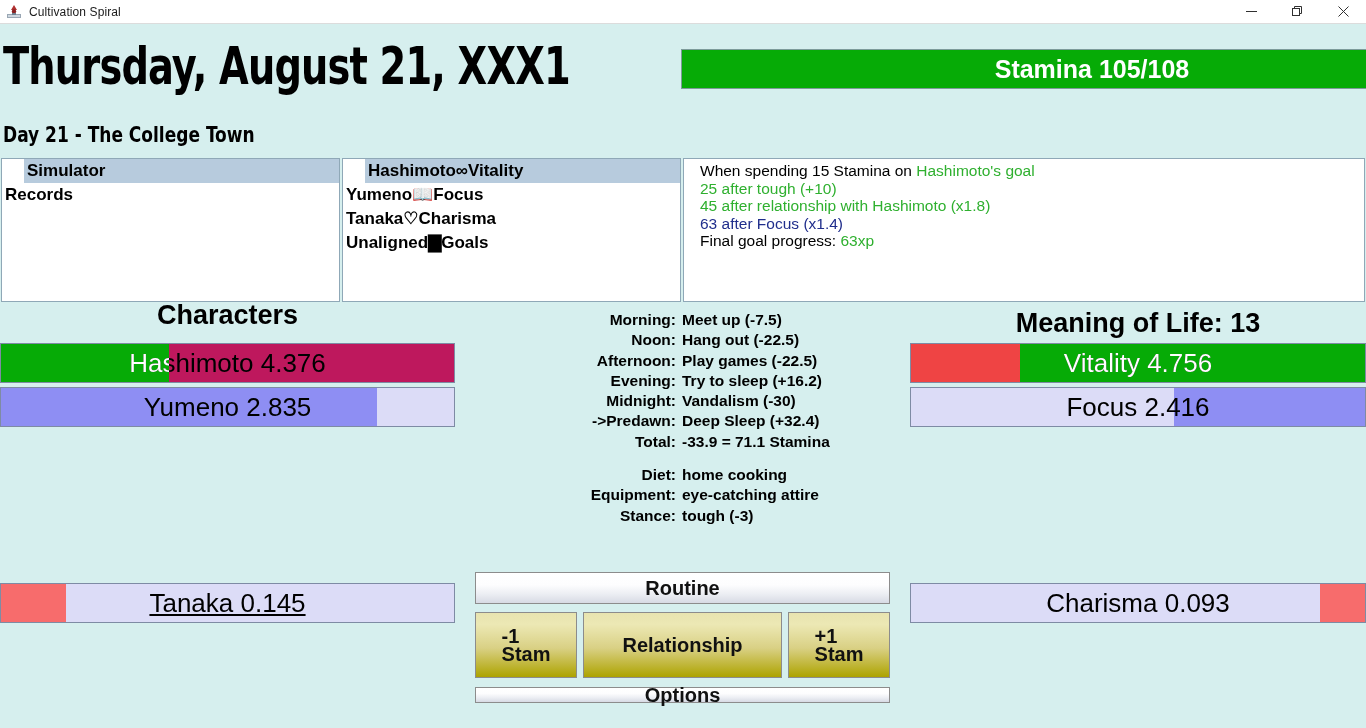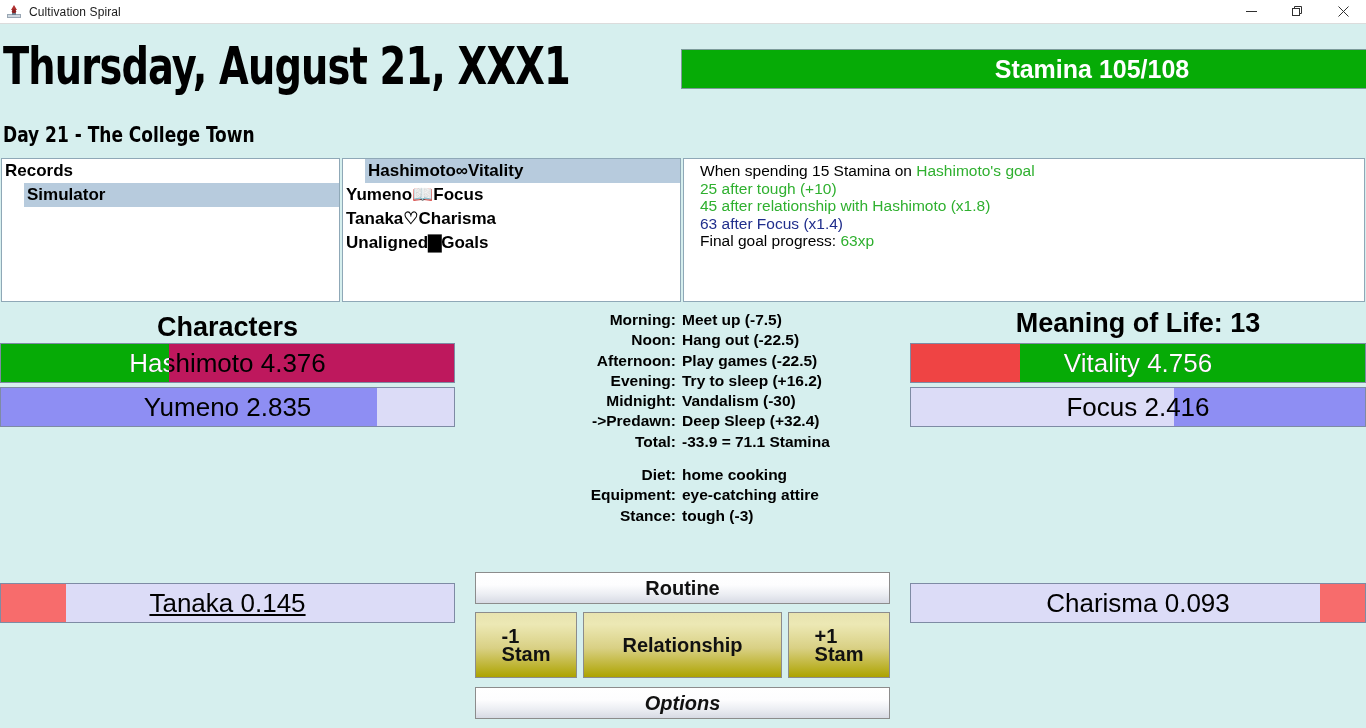--- a/index.html
+++ b/index.html
@@ -152,21 +152,21 @@
 
   
   .col-heading {
     position: absolute;
     font-size: 27px;
     font-weight: bold;
     color: #000;
     text-align: center;
     font-family: "Liberation Sans", sans-serif;
   }
-  #heading-characters { left: 0px;   top: 312px; width: 455px; }
+  #heading-characters { left: 0px;   top: 300px; width: 455px; }
   #heading-meaning    { left: 910px; top: 308px; width: 456px; }
 
   
   .statbar {
     position: absolute;
     height: 40px;
     border: 1px solid #7e8ba4;
     box-sizing: border-box;
     background: #dcdcf7;
     overflow: hidden;
@@ -244,21 +244,21 @@
   .btn.plain {
     background: linear-gradient(to bottom, #ffffff 0%, #fdfdfe 40%, #eceef3 70%, #d7dae4 100%);
   }
   .btn.gold {
     background: linear-gradient(to bottom, #e8e4b0 0%, #ece8b4 18%, #d9d084 55%, #ada300 100%);
   }
   #btn-routine      { left: 475px; top: 572px; width: 415px; height: 32px; }
   #btn-minus-stam   { left: 475px; top: 612px; width: 102px; height: 66px; }
   #btn-relationship { left: 583px; top: 612px; width: 199px; height: 66px; }
   #btn-plus-stam    { left: 788px; top: 612px; width: 102px; height: 66px; }
-  #btn-options      { left: 475px; top: 687px; width: 415px; height: 32px; font-style: italic; }
+  #btn-options      { left: 475px; top: 687px; width: 415px; height: 16px; }
 </style>
 </head>
 <body>
 
 <div class="titlebar">
   <div class="tb-icon">
     <svg width="16" height="16" viewBox="0 0 16 16">
       <rect x="1" y="10" width="14" height="4" fill="#9aa7b4"></rect>
       <rect x="2" y="11" width="12" height="2" fill="#cfd8e0"></rect>
       <path d="M8 1 L11 6 L5 6 Z" fill="#b03030"></path>
@@ -292,22 +292,22 @@
   <div class="date-sub">Day 21 - The College Town</div>
 
   <div class="stamina-wrap">
     <div class="stamina-fill" id="stamina-fill" style="width: 97.2%; background: rgb(6, 171, 6);"></div>
     <div class="stamina-label">Stamina 105/108</div>
   </div>
 </div>
 
 <div class="panels">
   <div class="listbox" id="listbox-left">
+      <div class="lb-item sel">Simulator</div>
       <div class="lb-item">Records</div>
-      <div class="lb-item sel">Simulator</div>
     </div>
   <div class="listbox" id="listbox-mid">
       <div class="lb-item sel">Hashimoto∞Vitality</div>
       <div class="lb-item">Yumeno📖Focus</div>
       <div class="lb-item">Tanaka♡Charisma</div>
       <div class="lb-item">Unaligned▇Goals</div>
     </div>
   <div class="listbox" id="infobox">
       <div class="info-line"><span style="color: rgb(0, 0, 0);">When spending 15 Stamina on </span><span style="color: rgb(47, 176, 47);">Hashimoto's goal</span></div>
       <div class="info-line"><span style="color: rgb(47, 176, 47);">25 after tough (+10)</span></div>

